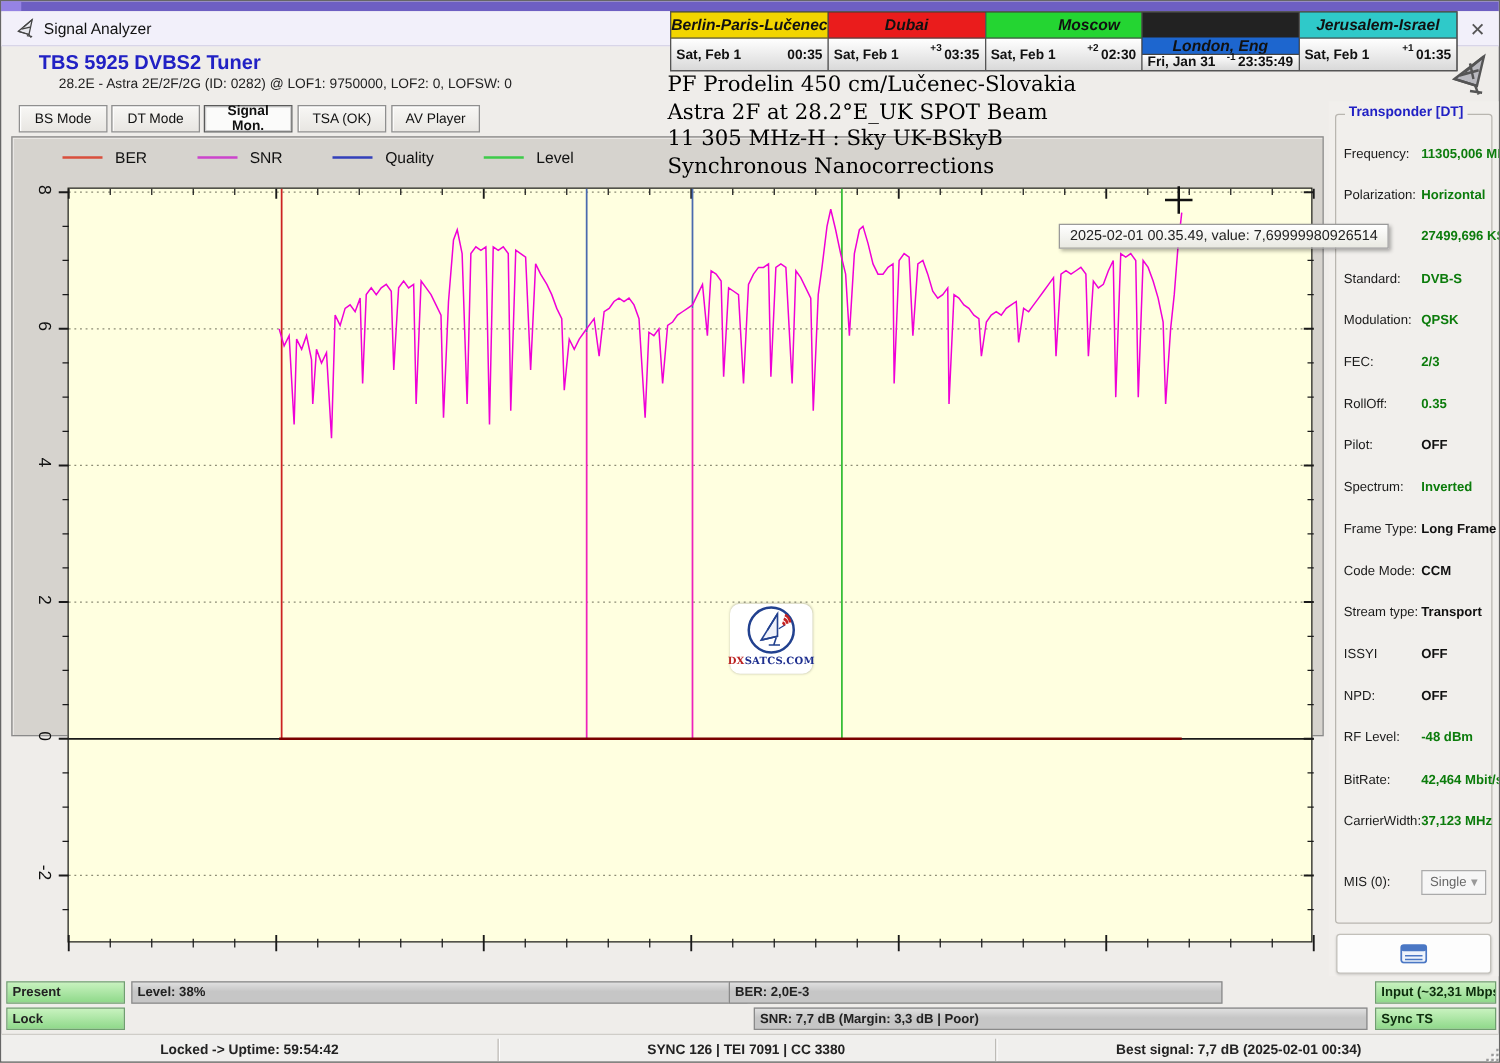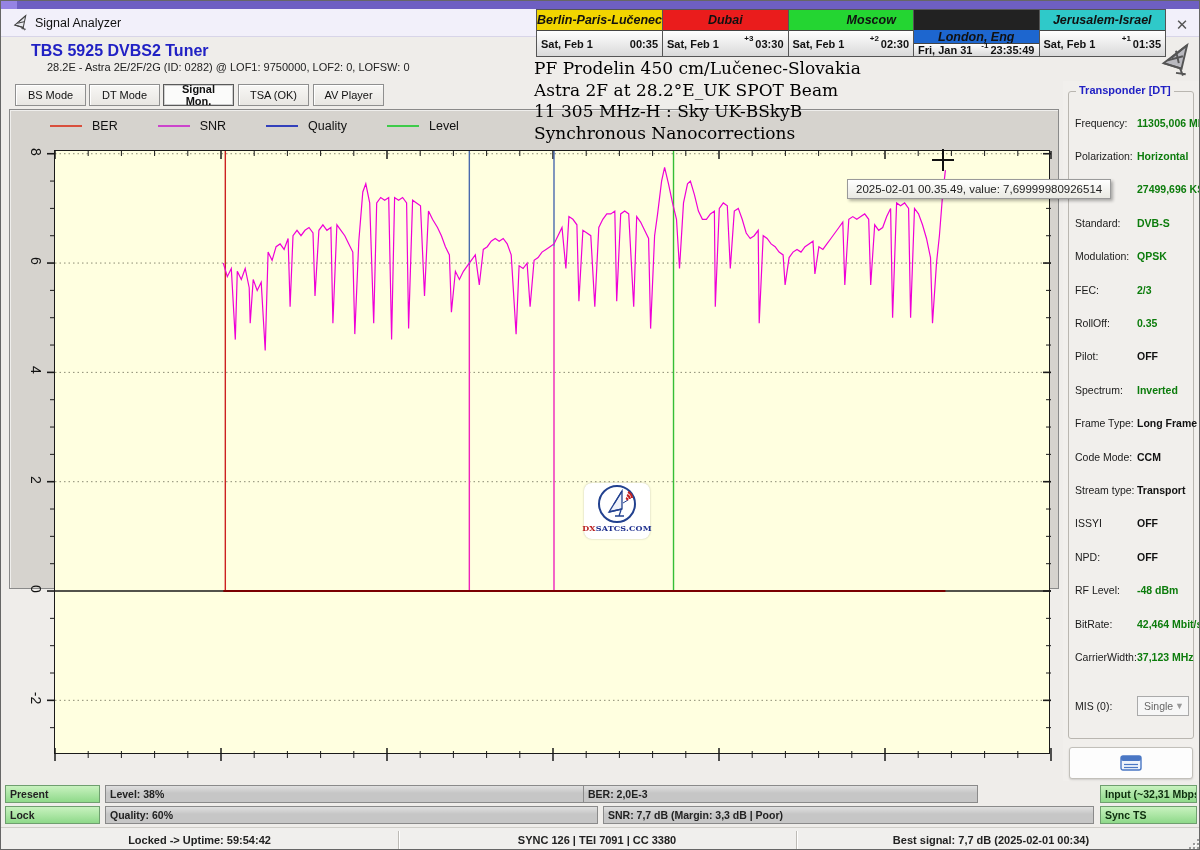--- a/index.html
+++ b/index.html
@@ -135,21 +135,21 @@
           <span class="clock-date">Sat, Feb 1</span>
           <span class="clock-off"></span>
           <span class="clock-hhmm">00:35</span>
         </div>
     </div>
     <div class="clock">
       <div class="clock-name" style="background: rgb(234, 28, 28);">Dubai</div>
       <div class="clock-time">
           <span class="clock-date">Sat, Feb 1</span>
           <span class="clock-off">+3</span>
-          <span class="clock-hhmm">03:30</span>
+          <span class="clock-hhmm">03:35</span>
         </div>
     </div>
     <div class="clock">
       <div class="clock-name" style="background: rgb(36, 213, 50); padding-left: 41px;">Moscow</div>
       <div class="clock-time">
           <span class="clock-date">Sat, Feb 1</span>
           <span class="clock-off">+2</span>
           <span class="clock-hhmm">02:30</span>
         </div>
     </div>
@@ -476,29 +476,20 @@
         <div class="seg" style="background: rgb(221, 172, 172); width: 19%;"></div>
         <div class="seg" style="background: rgb(236, 233, 142); width: 19%;"></div>
       </div>
       <div class="track-sheen"></div>
       <span class="mlabel">BER: 2,0E-3</span>
     </div>
 
   <div class="bbar greenbar" style="left:4px;top:805px;width:95px">
       <span class="mlabel">Lock</span>
     </div>
-  <div class="bbar" style="left:104px;top:805px;width:493px">
-      <div class="fills">
-        <div class="seg" style="background: rgb(221, 172, 172); width: 8%;"></div>
-        <div class="seg" style="background: rgb(236, 233, 142); width: 35%;"></div>
-        <div class="seg" style="background: rgb(162, 227, 160); width: 8%;"></div>
-      </div>
-      <div class="track-sheen"></div>
-      <span class="mlabel">Quality: 60%</span>
-    </div>
   <div class="bbar" style="left:602px;top:805px;width:491px">
       <div class="fills">
         <div class="seg" style="background: rgb(221, 172, 172); width: 34%;"></div>
         <div class="seg" style="background: rgb(236, 233, 142); width: 4%;"></div>
       </div>
       <div class="track-sheen"></div>
       <span class="mlabel">SNR: 7,7 dB (Margin: 3,3 dB | Poor)</span>
     </div>
 
   <div class="statusbar">

